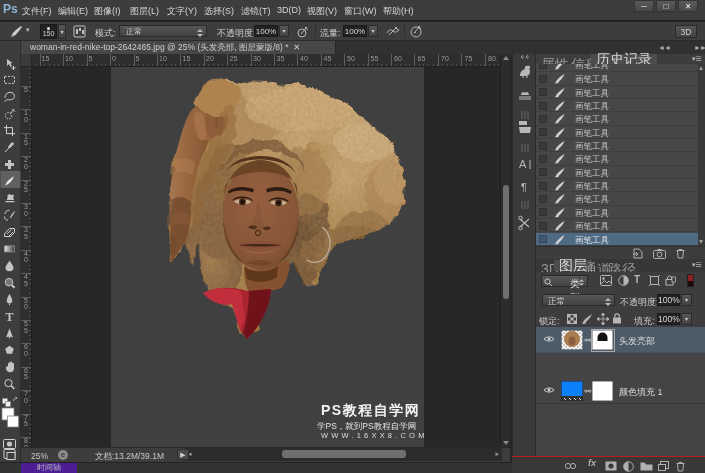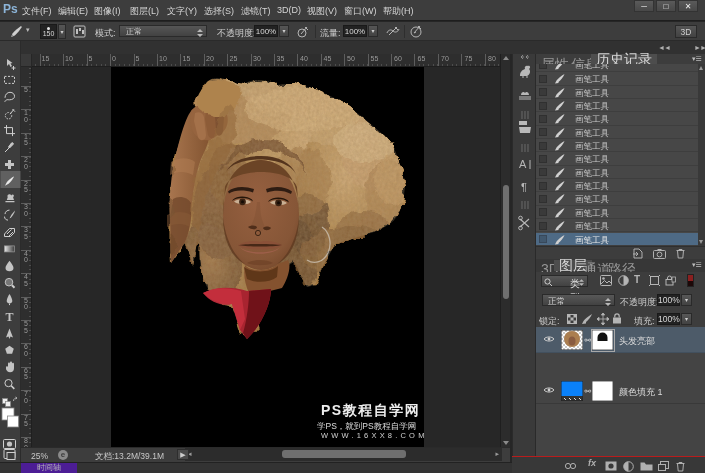--- a/index.html
+++ b/index.html
@@ -44,21 +44,21 @@
   border-right:1px solid #262626; border-bottom:1px solid #262626; }
 #hruler { position:absolute; left:32px; top:54px; width:468px; height:13px; background:#2e2e2e;
   border-bottom:1px solid #1f1f1f; overflow:hidden; }
 #vruler { position:absolute; left:21px; top:67px; width:11px; height:380px; background:#2e2e2e;
   border-right:1px solid #1f1f1f; overflow:hidden; }
 .hnum { position:absolute; top:1px; font-size:7px; color:#9a9a9a; }
 .vnum { position:absolute; left:1px; font-size:7px; color:#9a9a9a; line-height:6.5px; text-align:center; width:8px;}
 
 
 #docarea { position:absolute; left:32px; top:67px; width:468px; height:380px; background:#272727; }
-#canvas { position:absolute; left:79px; top:0px; width:313px; height:380px; background:#000000; }
+#canvas { position:absolute; left:79px; top:0px; width:313px; height:380px; background:#404040; }
 .wm1 { position:absolute; left:210px; top:335px; width:100px; font-size:14px; font-weight:bold;
   color:rgba(255,255,255,0.93); letter-spacing:1.5px; white-space:nowrap; }
 .wm2 { position:absolute; left:206px; top:354px; font-size:8.5px; color:rgba(255,255,255,0.85); white-space:nowrap;}
 .wm3 { position:absolute; left:210px; top:364px; font-size:7.5px; color:rgba(255,255,255,0.8);
   letter-spacing:3.2px; white-space:nowrap; }
 
 
 #vscroll { position:absolute; left:500px; top:54px; width:10px; height:393px; background:#2c2c2c;
   border-left:1px solid #1f1f1f; }
 #vthumb { position:absolute; left:2px; top:131px; width:6px; height:114px; background:#6f6f6f; border-radius:3px; }
@@ -169,20 +169,21 @@
     <circle cx="6" cy="7" r="5" fill="none" stroke="#b5b5b5"></circle>
     <path d="M4 8 L10 1 M8 1 L11 4 M4 8 L6 7" stroke="#b5b5b5" fill="none"></path>
   </svg>
   <div class="obtn" style="left:675px;width:22px;height:13px;line-height:12px;top:3px;font-size:8.5px">3D</div>
 </div>
 
 <div id="tabbar">
       <span style="position:absolute;left:658px;top:3px;font-size:7px;color:#b0b0b0;letter-spacing:-1px">◄◄</span>
       <span style="position:absolute;left:694px;top:3px;font-size:7px;color:#b0b0b0;letter-spacing:-1px">►►</span>
     </div>
+<div id="doctab">woman-in-red-nike-top-2642465.jpg @ 25% (头发亮部, 图层蒙版/8) * &nbsp;✕</div>
 
 <div id="toolbar">
 <svg width="21" height="432" viewBox="0 0 21 432" style="display:block">
   <g stroke="#cfcfcf" fill="none" stroke-width="1">
 
     <g transform="translate(9.5,22)">
             <path d="M-2.5 -4 L-2.5 3 L-0.5 1 L1 4 L2.5 3 L1 0.5 L3 0 Z" fill="#c4c4c4" stroke="none"></path>
             <path d="M3.5 3.5 M2 5 h4 M4 3 v4" stroke-width="1"></path>
           </g>
 

